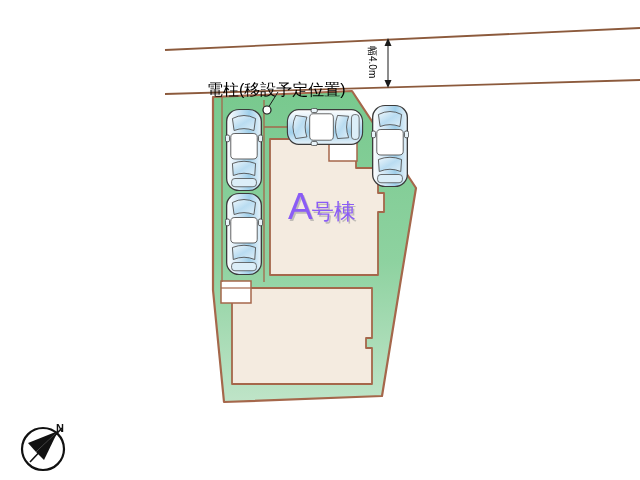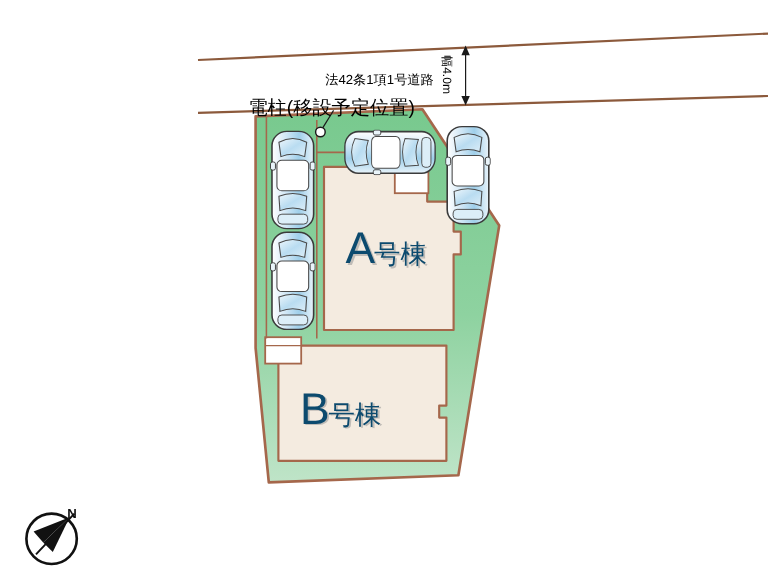--- a/index.html
+++ b/index.html
@@ -47,21 +47,21 @@
   }
   .lbl-width {
     left: 379px;
     top: 46px;
     font-size: 10px;
     transform: rotate(90deg);
     transform-origin: left top;
   }
   .bldg-label {
     position: absolute;
-    color: #0c4a6e;
+    color: #8b5cf6;
     font-weight: normal;
     text-shadow: 1.5px 1.5px 0 rgba(150,150,150,0.55);
   }
   .bldg-label .big {
     font-size: 37px;
     font-family: "Liberation Sans", "DejaVu Sans", sans-serif;
     letter-spacing: -1px;
   }
   .bldg-label .small {
     font-size: 22px;
@@ -180,27 +180,23 @@
 
     <g>
       <circle cx="43" cy="449" r="21" fill="#ffffff" stroke="#111111" stroke-width="2.2"></circle>
       <path d="M58 431 L36 452 L28 443 Z" fill="#111111"></path>
       <path d="M58 431 L44 460 L36 452 Z" fill="#111111"></path>
       <line x1="30" y1="462" x2="62" y2="428" stroke="#111111" stroke-width="1.6"></line>
       <text x="56" y="432" font-family="Liberation Sans, sans-serif" font-size="11" font-weight="bold" fill="#111111">N</text>
     </g>
   </svg>
 
-  <div class="lbl lbl-road">法42条1項1号道路</div>
 
   <div class="lbl lbl-pole">電柱(移設予定位置)</div>
 
   <div class="lbl lbl-width">幅4.0m</div>
 
   <div class="bldg-label bldg-label-a">
     <span class="big">A</span><span class="small">号棟</span>
   </div>
 
-  <div class="bldg-label bldg-label-b">
-    <span class="big">B</span><span class="small">号棟</span>
-  </div>
 
 </div>
 
 </body></html>

